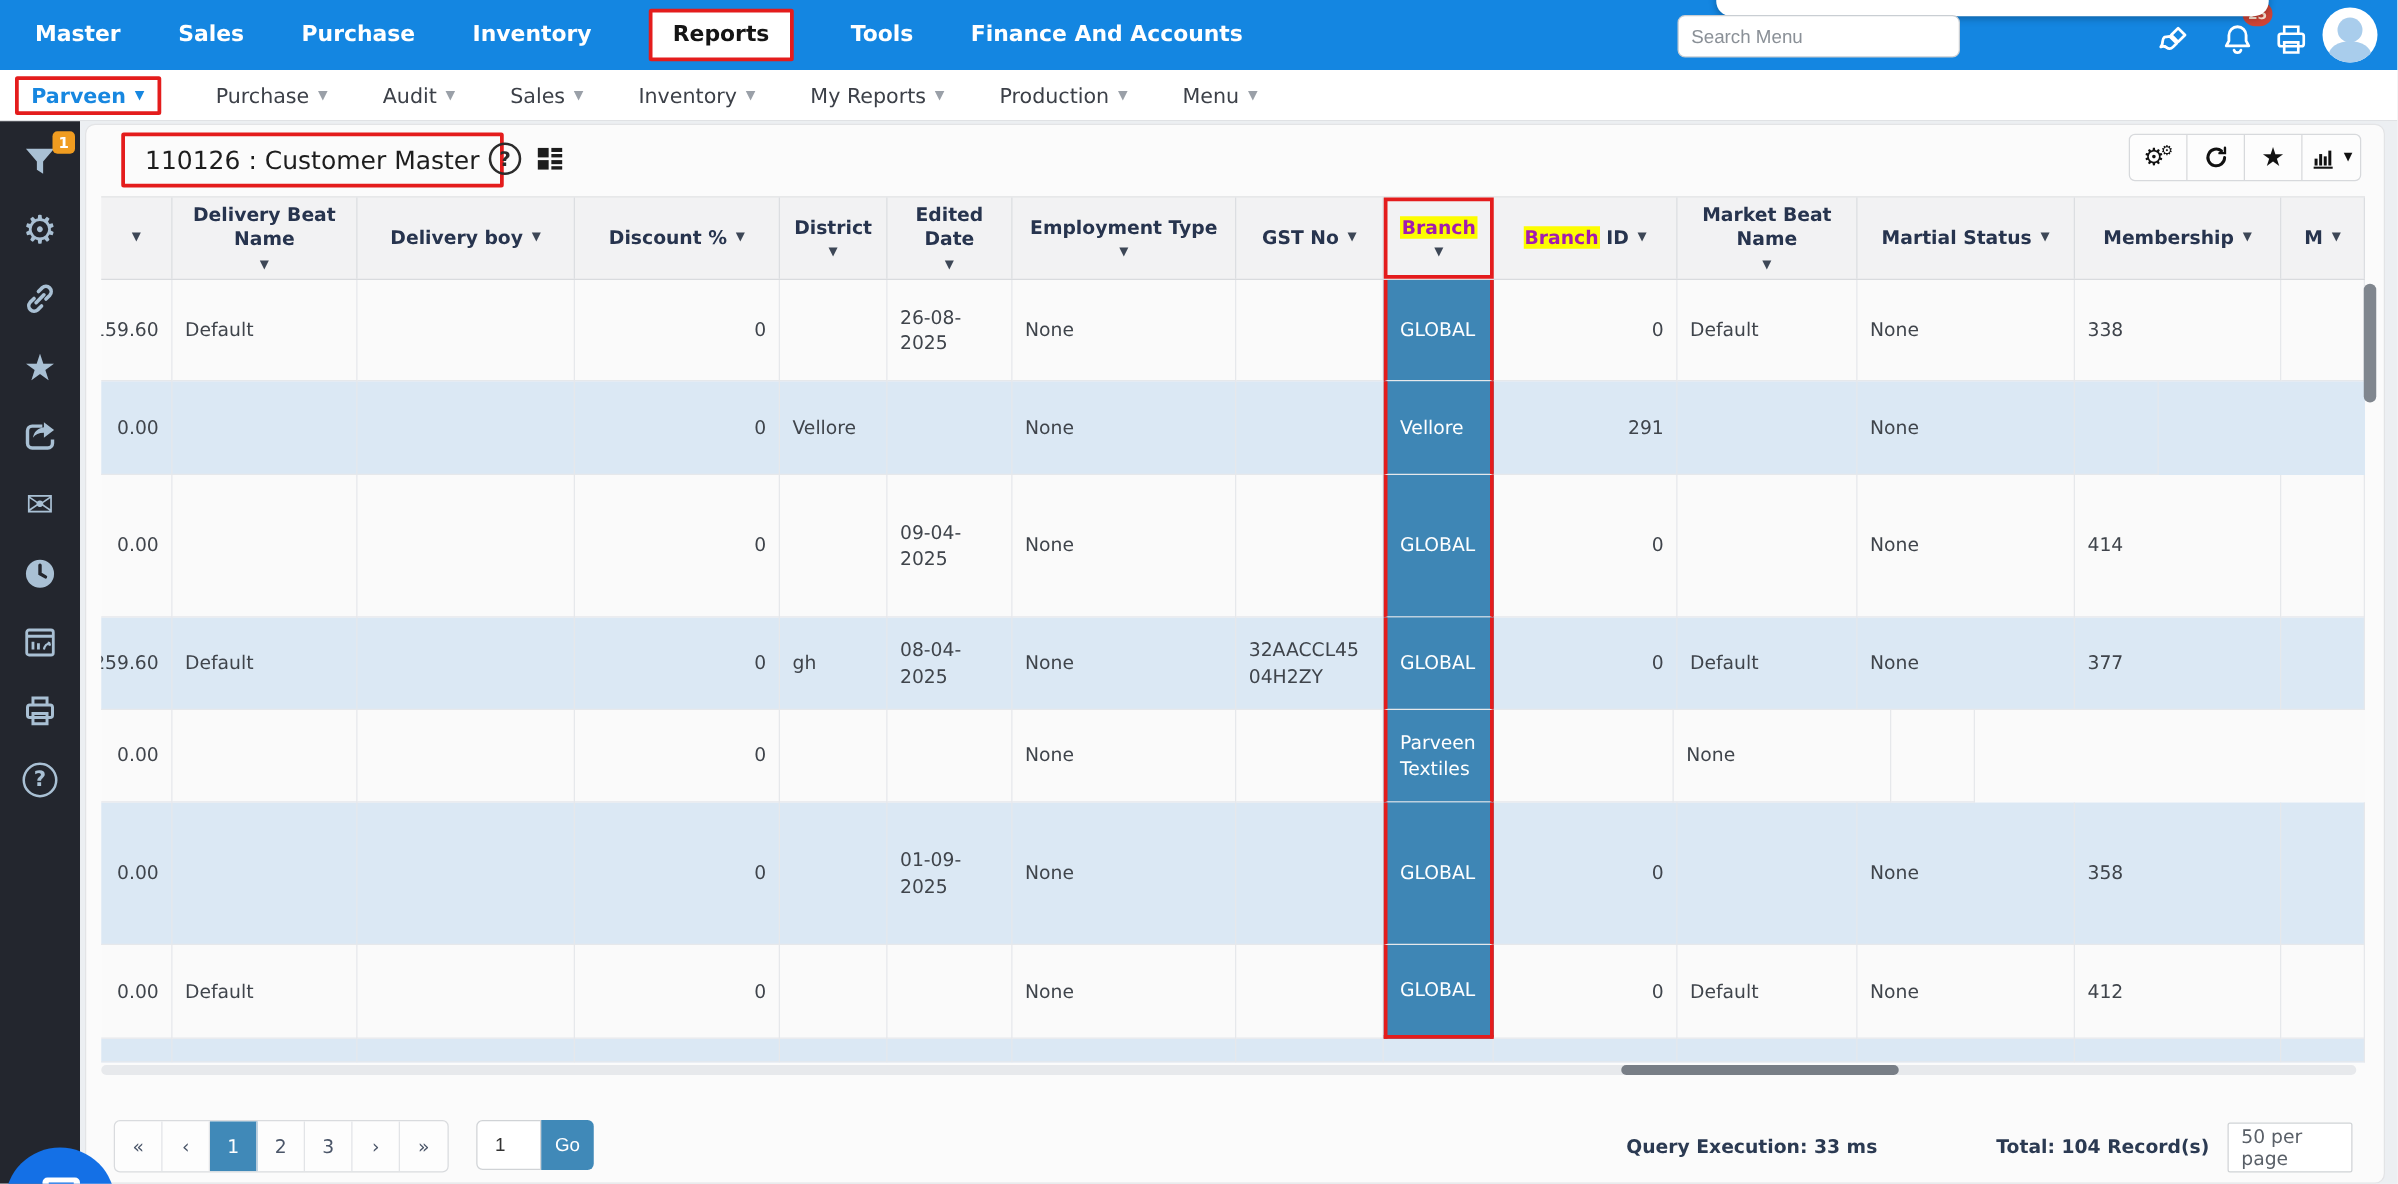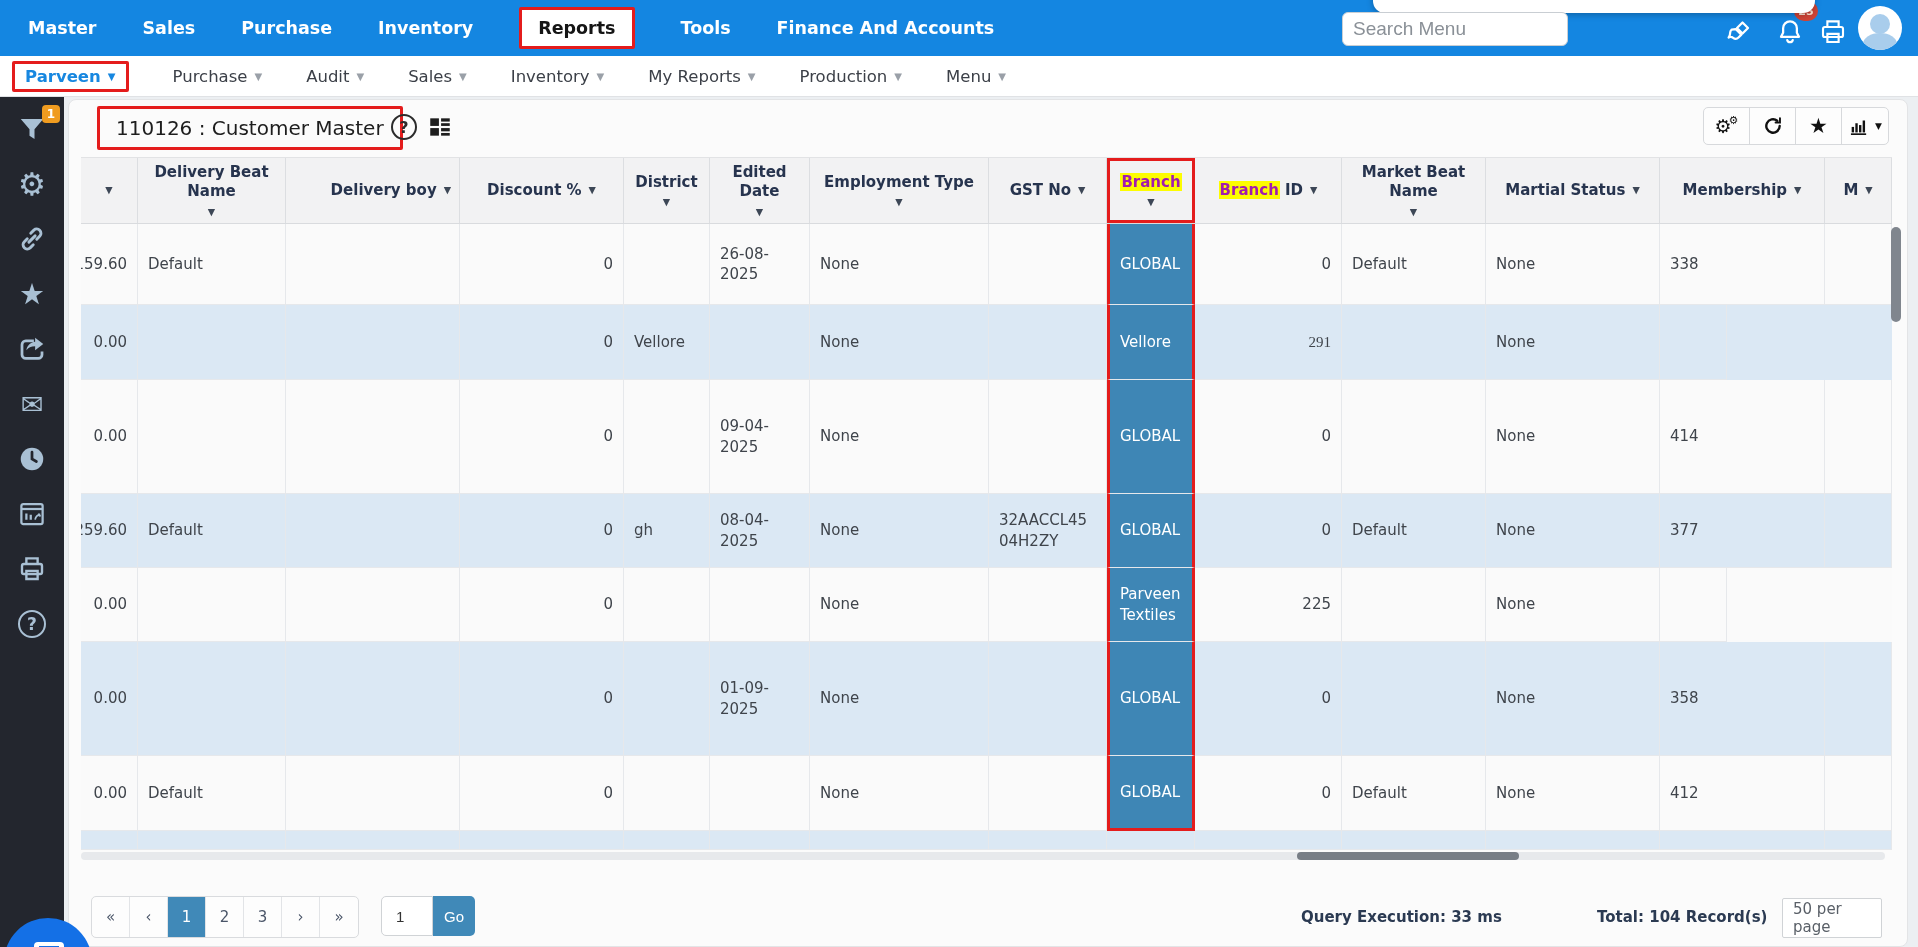--- a/index.html
+++ b/index.html
@@ -9,21 +9,21 @@
   *{box-sizing:border-box;margin:0;padding:0}
   html,body{width:1918px;height:947px;overflow:hidden;font-family:"DejaVu Sans","Liberation Sans",sans-serif;background:#eceff2}
   body{position:relative}
 
   
   .topnav{position:absolute;left:0;top:0;width:1918px;height:56px;background:var(--nav-blue);display:flex;align-items:center;padding-left:28px;gap:46px;z-index:2}
   .topnav .nav-item{color:#fff;font-weight:bold;font-size:17.5px;cursor:pointer;white-space:nowrap}
   .topnav .nav-item.boxed{background:#fff;color:#151515;border:3px solid var(--red);padding:8px 16px;border-radius:2px}
   .top-right{position:absolute;right:0;top:0;height:56px}
   .dropdown-panel{position:absolute;left:1373px;top:-32px;width:442px;height:45px;background:#fff;border-radius:12px;box-shadow:0 2px 6px rgba(0,0,0,.25);z-index:4}
-  .search-box{position:absolute;left:1342px;top:12px;width:226px;height:34px;background:#fff;border:1px solid #c9ced3;border-radius:6px;padding:0 10px;font-size:19px;color:#333;z-index:6}
+  .search-box{position:absolute;left:1342px;top:12px;width:226px;height:34px;background:#fff;border:1px solid #c9ced3;border-radius:6px;padding:0 10px;font-size:15px;color:#333;z-index:6}
   .search-box::placeholder{color:#8a9097}
   .top-icon{position:absolute;top:17px;width:30px;height:30px;z-index:2;cursor:pointer}
   .top-icon svg{width:100%;height:100%}
   .bell-badge{position:absolute;left:1794px;top:1px;width:24px;height:20px;background:#cf4436;border-radius:10px;color:#ffe9d8;font-size:11px;font-weight:bold;display:flex;align-items:center;justify-content:center;z-index:3}
   .avatar{position:absolute;left:1858px;top:6px;width:44px;height:44px;border-radius:50%;background:#fff;overflow:hidden;z-index:2;cursor:pointer}
   .avatar .head{position:absolute;left:12px;top:8px;width:20px;height:20px;border-radius:50%;background:#a9cdec}
   .avatar .body{position:absolute;left:5px;top:27px;width:34px;height:22px;border-radius:50%;background:#a9cdec}
 
   
   .subnav{position:absolute;left:0;top:56px;width:1918px;height:41px;background:#fff;border-bottom:1px solid #e0e2e5;display:flex;align-items:center;padding-left:12px;gap:44px;z-index:2}
@@ -272,21 +272,21 @@
 
   <div class="grid">
     <div class="grid-header">
         <div class="th" style="width: 57px;">
           <span class="caret">▼</span>
         </div>
         <div class="th" style="width: 148px;">
           <span class="th-label">Delivery Beat Name</span>
           <span class="caret">▼</span>
         </div>
-        <div class="th" style="width: 174px; justify-content: flex-end;">
+        <div class="th" style="width: 174px;">
           <span class="th-label">Delivery boy</span>
           <span class="caret">▼</span>
         </div>
         <div class="th" style="width: 164px;">
           <span class="th-label">Discount %</span>
           <span class="caret">▼</span>
         </div>
         <div class="th" style="width: 86px;">
           <span class="th-label">District</span>
           <span class="caret">▼</span>
@@ -348,21 +348,21 @@
         <div class="tr alt" style="height: 75px;">
           <div class="td right" style="width: 57px;">0.00</div>
           <div class="td" style="width: 148px;"></div>
           <div class="td" style="width: 174px;"></div>
           <div class="td right" style="width: 164px;">0</div>
           <div class="td" style="width: 86px;">Vellore</div>
           <div class="td" style="width: 100px;"></div>
           <div class="td" style="width: 179px;">None</div>
           <div class="td wb" style="width: 118px;"></div>
           <div class="td branch-td" style="width: 88px;">Vellore</div>
-          <div class="td right" style="width: 147px; font-family: Liberation Serif, serif;">291</div>
+          <div class="td right" style="width: 147px;">291</div>
           <div class="td" style="width: 144px;"></div>
           <div class="td" style="width: 174px;">None</div>
           <div class="td" style="width: 67px;"></div>
         </div>
         <div class="tr" style="height: 114px;">
           <div class="td right" style="width: 57px;">0.00</div>
           <div class="td" style="width: 148px;"></div>
           <div class="td" style="width: 174px;"></div>
           <div class="td right" style="width: 164px;">0</div>
           <div class="td" style="width: 86px;"></div>
@@ -395,21 +395,20 @@
         <div class="tr" style="height: 74px;">
           <div class="td right" style="width: 57px;">0.00</div>
           <div class="td" style="width: 148px;"></div>
           <div class="td" style="width: 174px;"></div>
           <div class="td right" style="width: 164px;">0</div>
           <div class="td" style="width: 86px;"></div>
           <div class="td" style="width: 100px;"></div>
           <div class="td" style="width: 179px;">None</div>
           <div class="td wb" style="width: 118px;"></div>
           <div class="td branch-td" style="width: 88px;">Parveen Textiles</div>
-          <div class="td right" style="width: 147px;">225</div>
           <div class="td" style="width: 144px;"></div>
           <div class="td" style="width: 174px;">None</div>
           <div class="td" style="width: 67px;"></div>
         </div>
         <div class="tr alt" style="height: 114px;">
           <div class="td right" style="width: 57px;">0.00</div>
           <div class="td" style="width: 148px;"></div>
           <div class="td" style="width: 174px;"></div>
           <div class="td right" style="width: 164px;">0</div>
           <div class="td" style="width: 86px;"></div>

